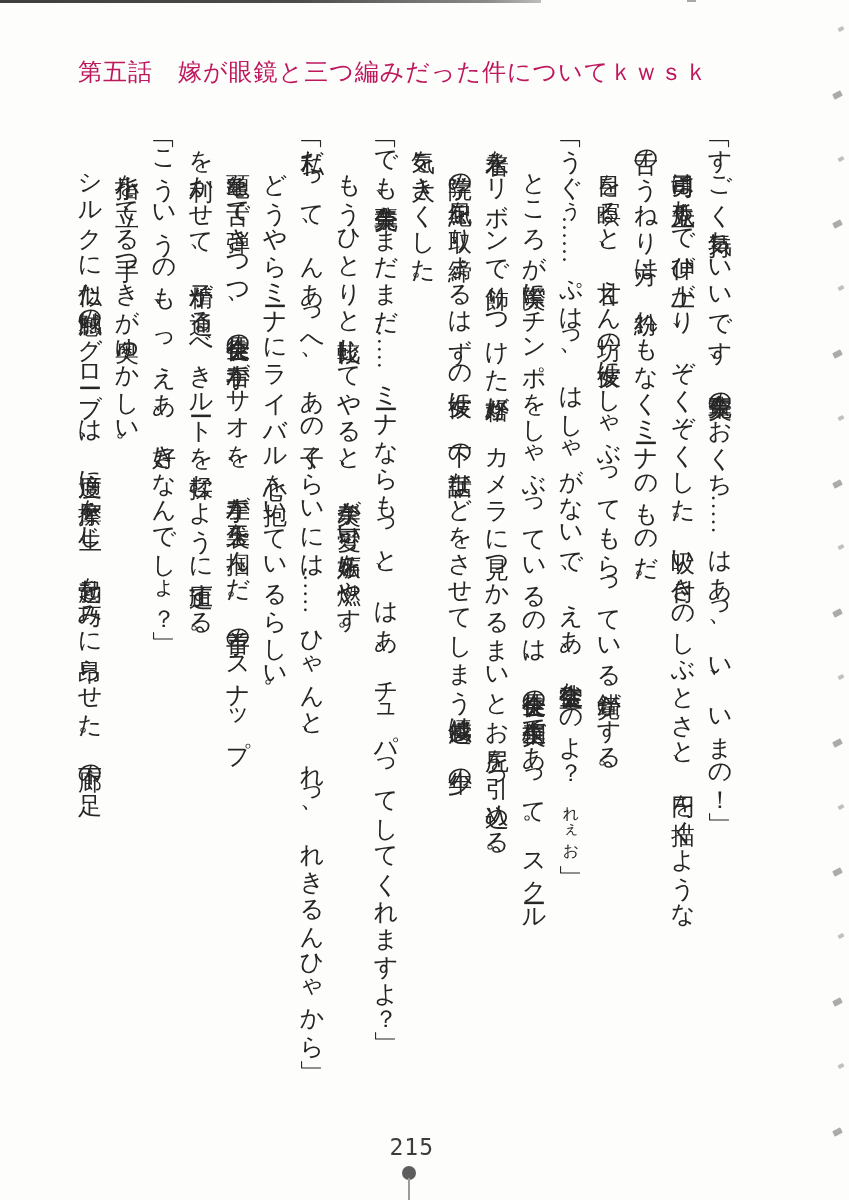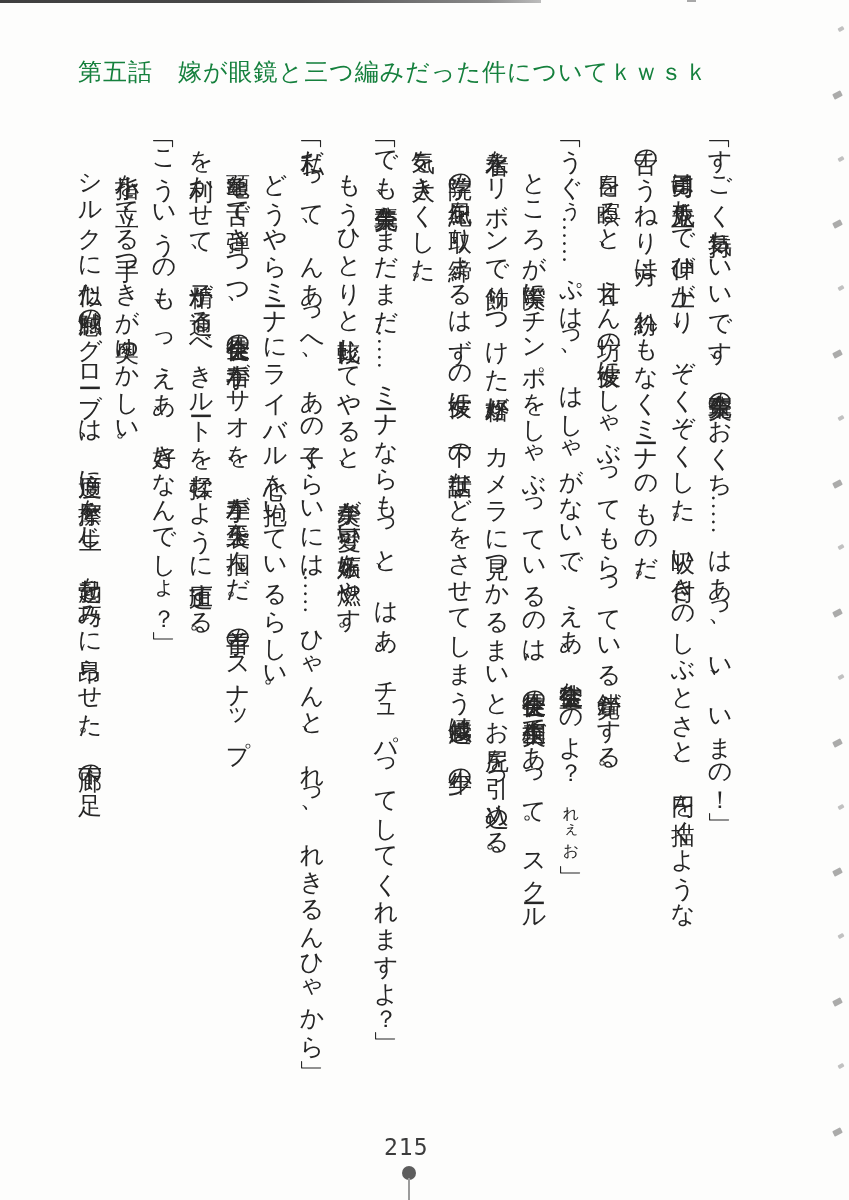--- a/index.html
+++ b/index.html
@@ -14,21 +14,21 @@
     width: 849px; height: 1200px;
     background: #fdfdfc;
     color: #262626;
   }
   
   .chapter-header {
     position: absolute;
     left: 78px; top: 56px;
     font-size: 24px;
     letter-spacing: 1px;
-    color: #15803d;
+    color: #be185d;
     white-space: nowrap;
   }
   
   .vtext {
     position: absolute;
     top: 133px;
     right: 111px;
     height: 992px;
     writing-mode: vertical-rl;
     -webkit-writing-mode: vertical-rl;
@@ -41,21 +41,21 @@
   .tline { margin: 0; padding: 0; }
   .tline.indent { text-indent: 1em; }
   .tline .small {
     font-size: 16px;
   }
   
   .pagenum {
     position: absolute;
     left: 384px; top: 1134px;
     width: 50px;
-    text-align: left;
+    text-align: right;
     font-family: "DejaVu Sans Mono", "Liberation Mono", monospace;
     font-size: 23px;
     color: #3c3c3c;
     letter-spacing: 1px;
   }
   .pin-dot {
     position: absolute;
     left: 402px; top: 1166px;
     width: 14px; height: 14px;
     border-radius: 50%;

